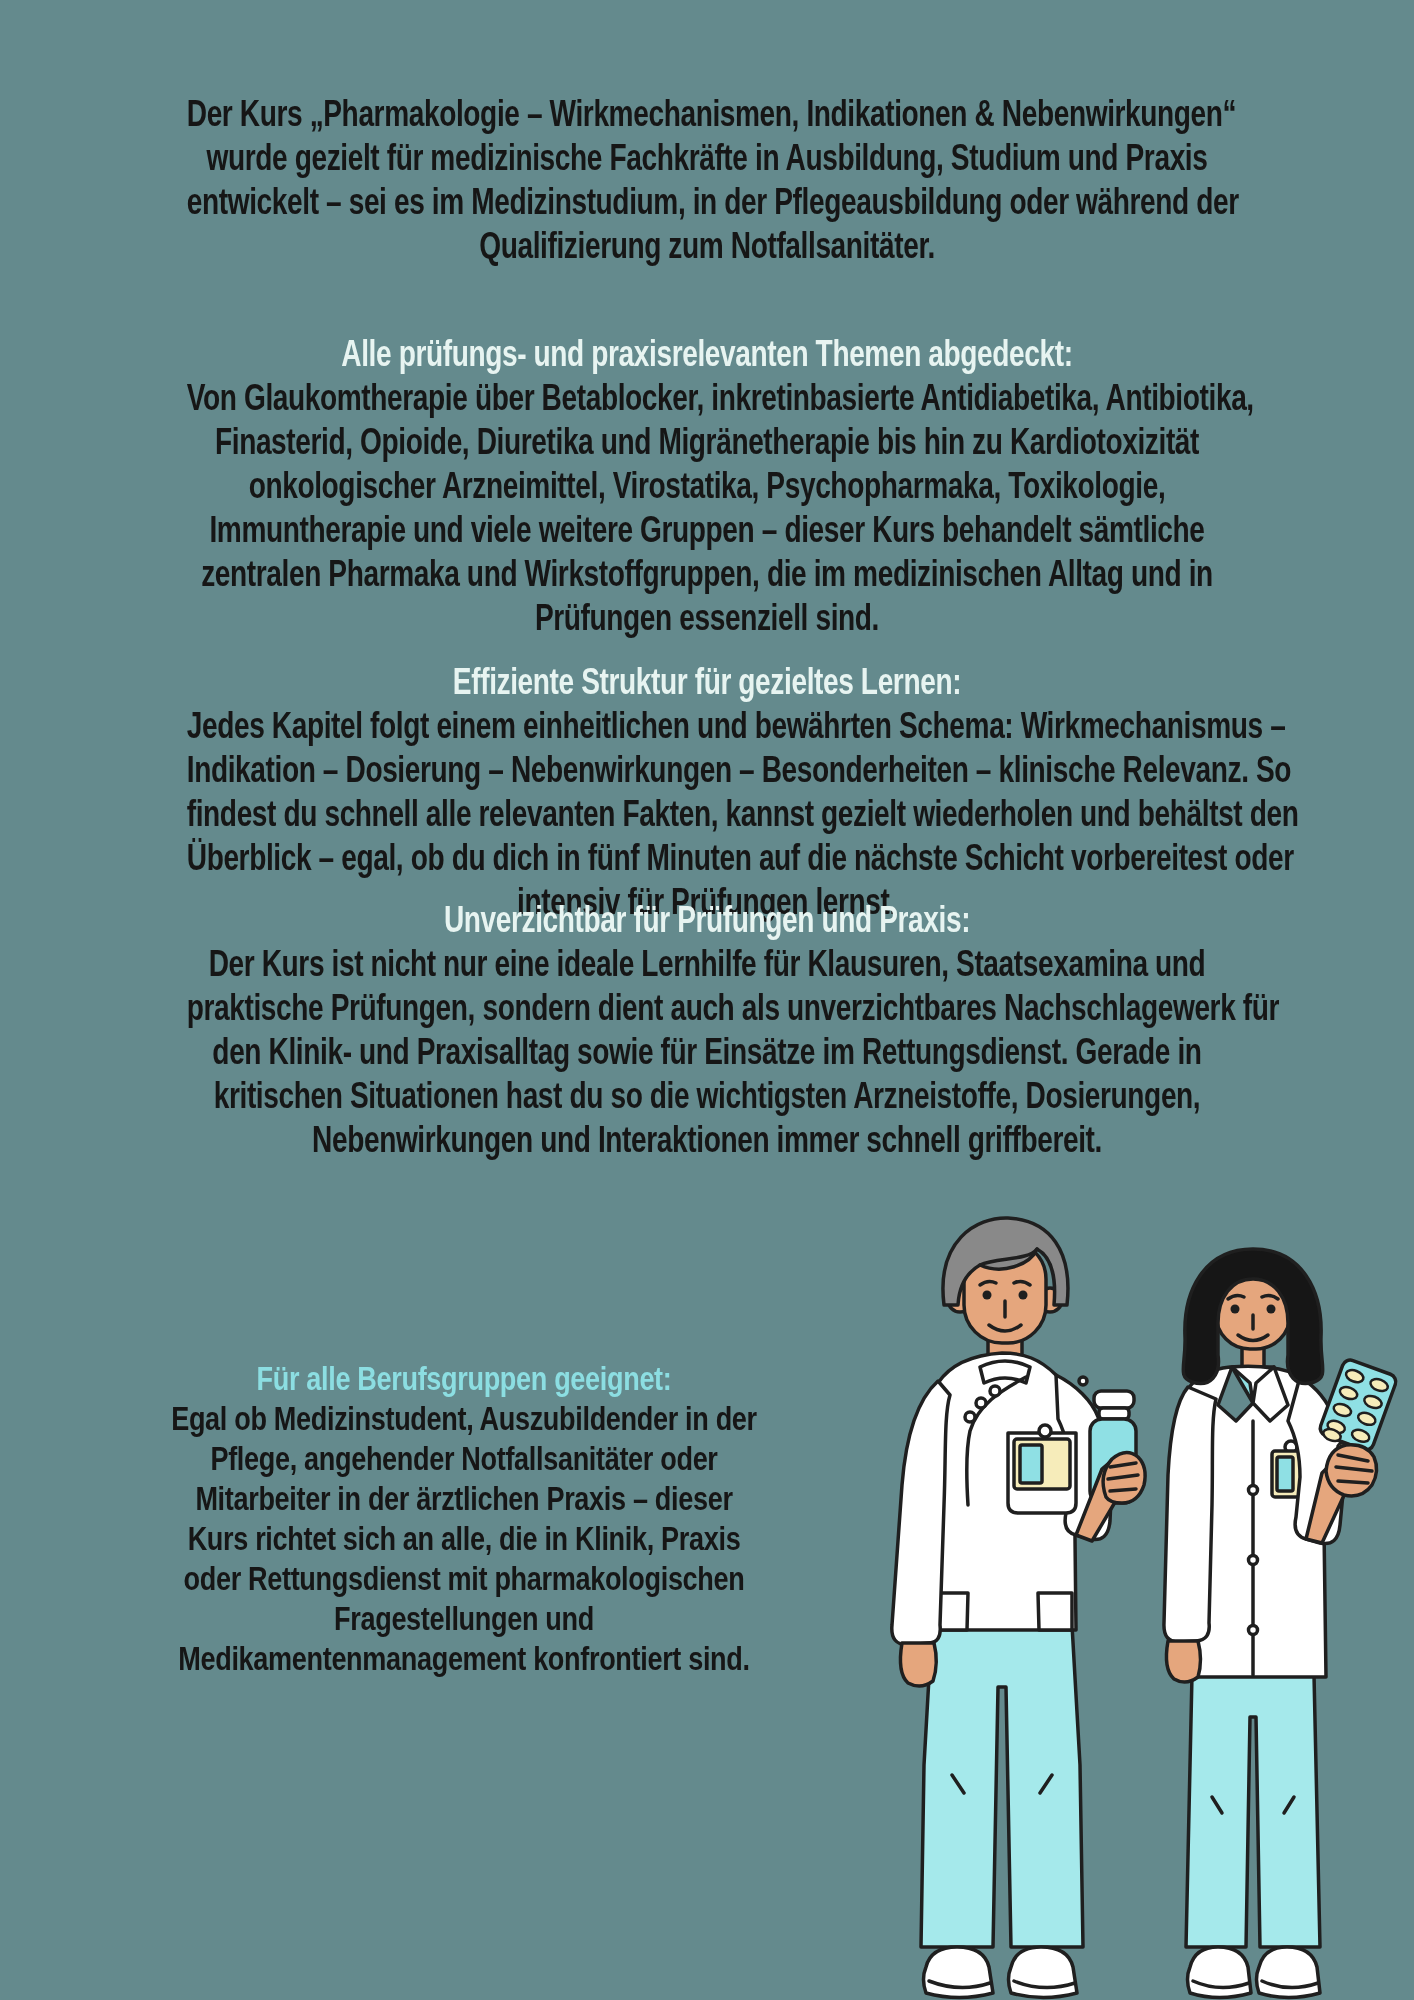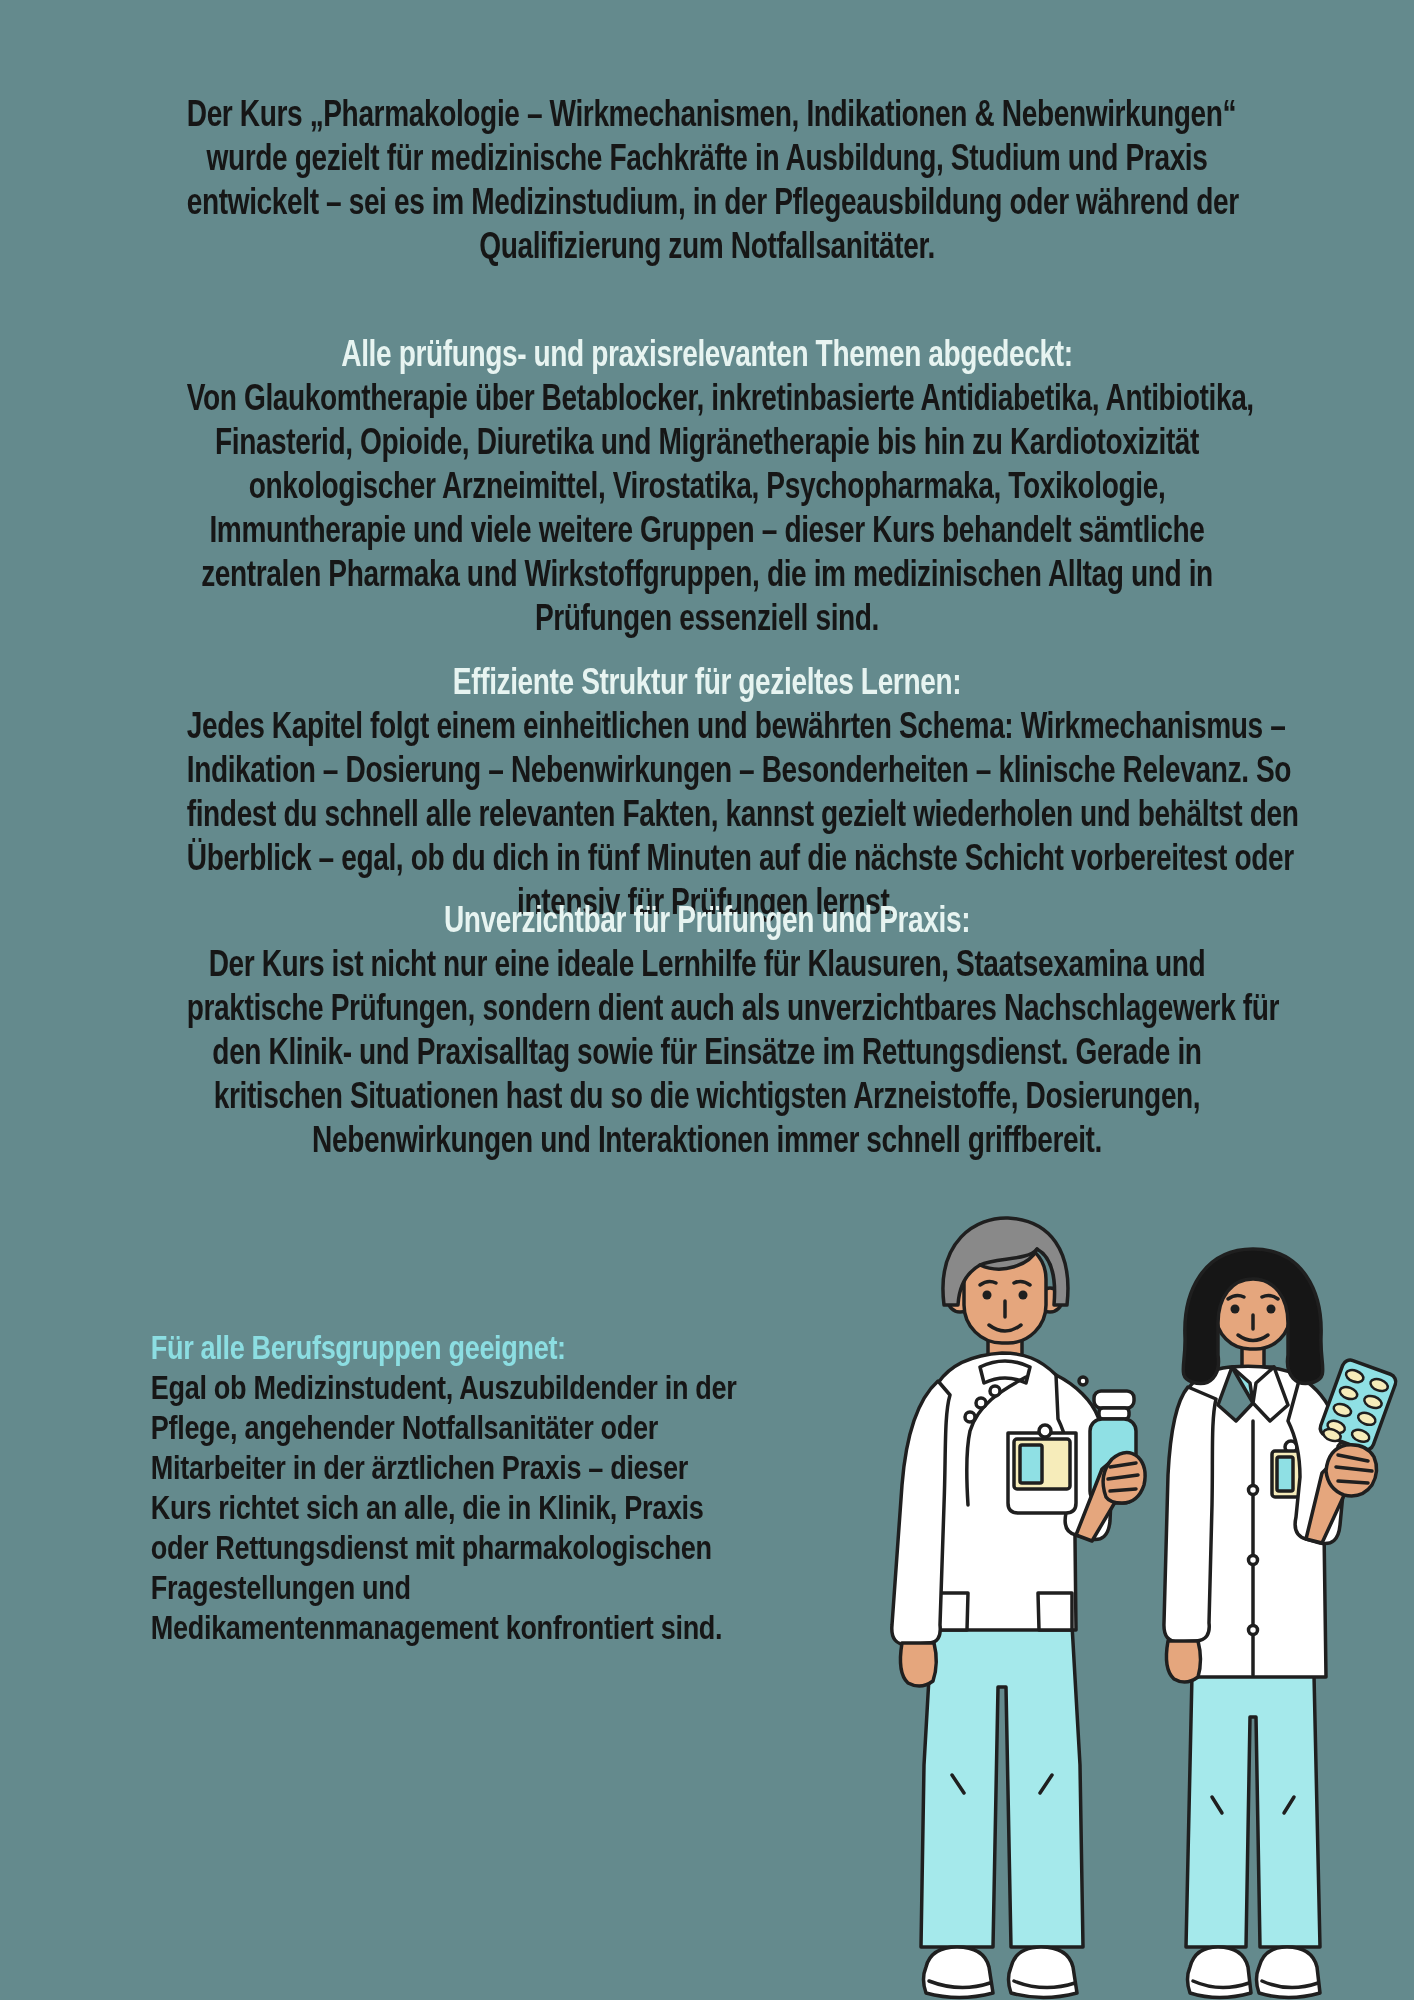--- a/index.html
+++ b/index.html
@@ -18,24 +18,26 @@
     font-size:36px;line-height:44px;
     letter-spacing:-0.5px;
   }
   .line{
     transform:scaleX(0.78);
     transform-origin:50% 50%;
     white-space:nowrap;
   }
   .heading-line{color:#E7F4F1;}
   .left-col{
-    position:absolute;left:86px;width:720px;
+    position:absolute;left:104px;width:720px;
+    text-align:center;
     color:#161616;
     font-size:33px;line-height:40px;
     letter-spacing:-0.4px;
+    margin-top:31px;
   }
   .left-col .line{transform:scaleX(0.82);}
   .left-col .heading-line{color:#8CDEE2;}
   .illustration{
     position:absolute;left:880px;top:1205px;
     width:520px;height:795px;
   }
   
   #intro{top:92px;}
   #sec0{top:332px;}

